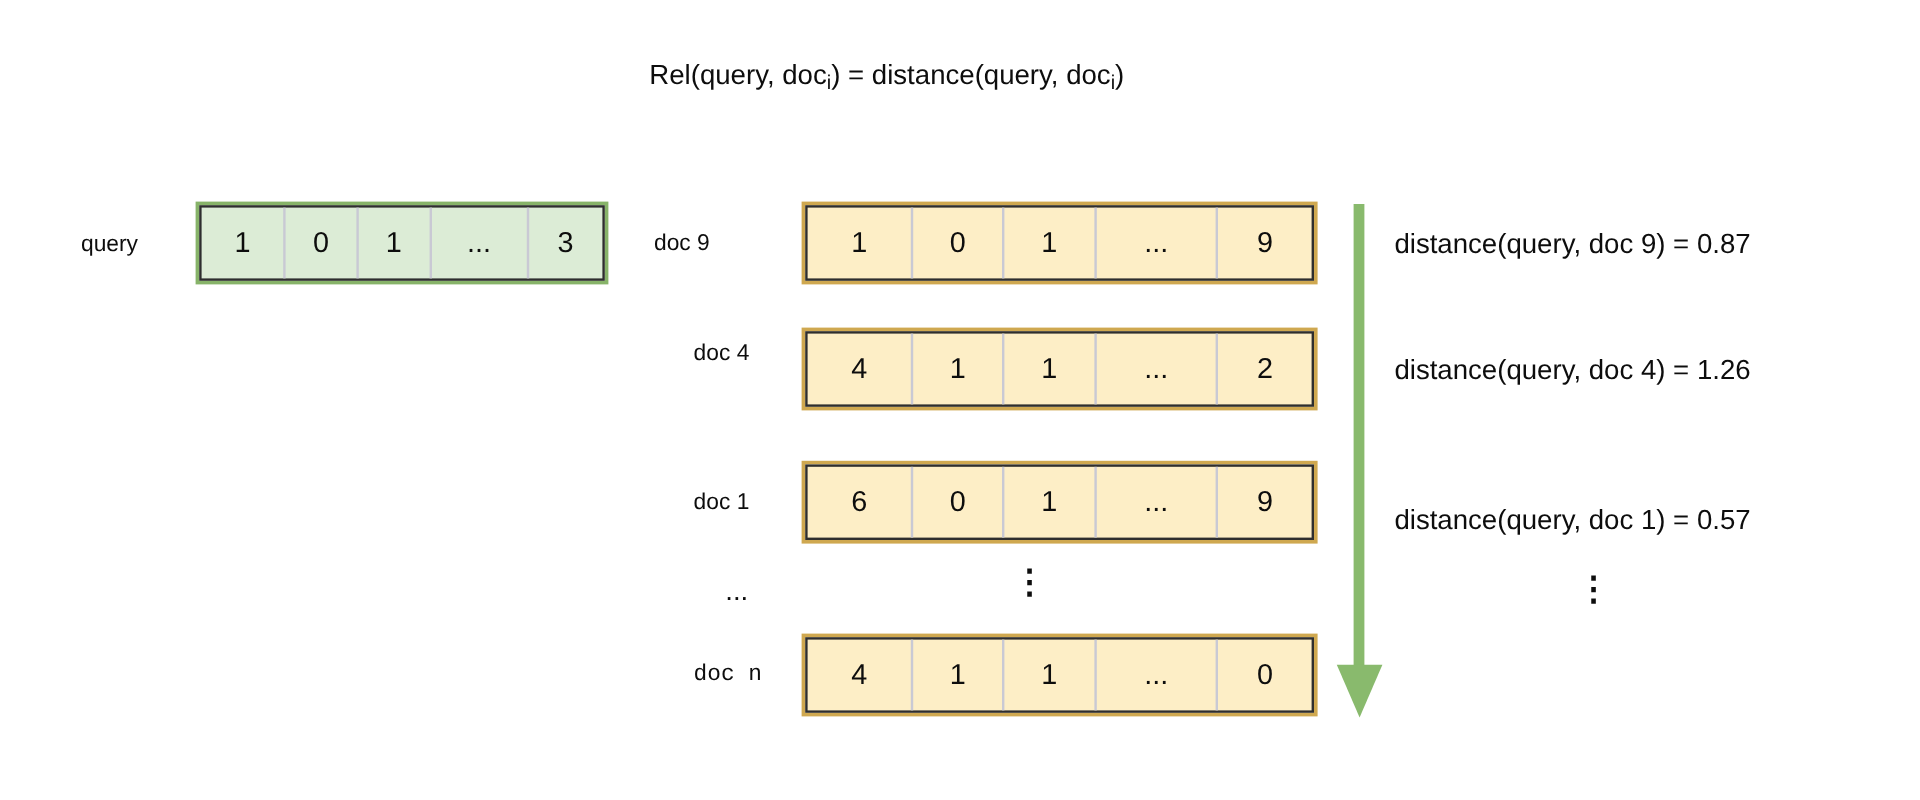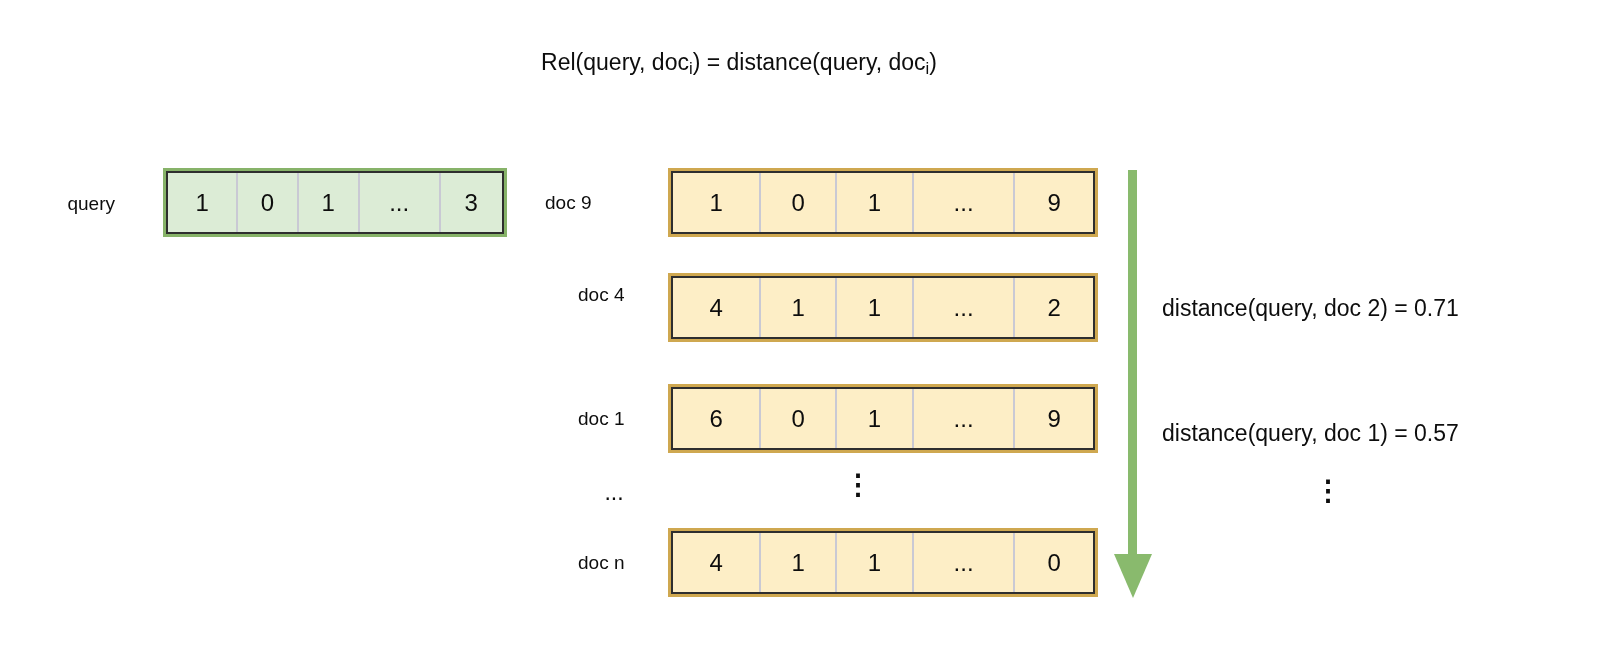--- a/index.html
+++ b/index.html
@@ -71,50 +71,51 @@
   <div class="row-label" style="left:545px; top:189px;">doc 9</div>
   <div class="vec" style="left:668px; top:168px; width:430px;">
     <div class="vec-inner">
       <div class="cell c0">1</div>
       <div class="cell c1">0</div>
       <div class="cell c2">1</div>
       <div class="cell c3">...</div>
       <div class="cell c4">9</div>
     </div>
   </div>
+  <div class="distance-text" style="top:189px;">distance(query, doc 9) = 0.87</div>
 
   <div class="row-label" style="left:578px; top:281px;">doc 4</div>
   <div class="vec" style="left:668px; top:273px; width:430px;">
     <div class="vec-inner">
       <div class="cell c0">4</div>
       <div class="cell c1">1</div>
       <div class="cell c2">1</div>
       <div class="cell c3">...</div>
       <div class="cell c4">2</div>
     </div>
   </div>
-  <div class="distance-text" style="top:294px;">distance(query, doc 2) = 0.71</div>
+  <div class="distance-text" style="top:294px;">distance(query, doc 4) = 1.26</div>
 
   <div class="row-label" style="left:578px; top:405px;">doc 1</div>
   <div class="vec" style="left:668px; top:384px; width:430px;">
     <div class="vec-inner">
       <div class="cell c0">6</div>
       <div class="cell c1">0</div>
       <div class="cell c2">1</div>
       <div class="cell c3">...</div>
       <div class="cell c4">9</div>
     </div>
   </div>
   <div class="distance-text" style="top:404px;margin-top:15px;">distance(query, doc 1) = 0.57</div>
 
   <div class="dots-h" style="left:586px; top:478px; width:56px;">...</div>
   <div class="dots-v" style="left:840px; top:468px; width:36px;">⋮</div>
   <div class="dots-v" style="left:1310px; top:474px; width:36px;">⋮</div>
 
-  <div class="row-label" style="left:578px; top:549px;">doc n</div>
+  <div class="row-label" style="left:578px; top:549px;font-family:Liberation Mono, monospace;">doc n</div>
   <div class="vec" style="left:668px; top:528px; width:430px;">
     <div class="vec-inner">
       <div class="cell c0">4</div>
       <div class="cell c1">1</div>
       <div class="cell c2">1</div>
       <div class="cell c3">...</div>
       <div class="cell c4">0</div>
     </div>
   </div>
 

